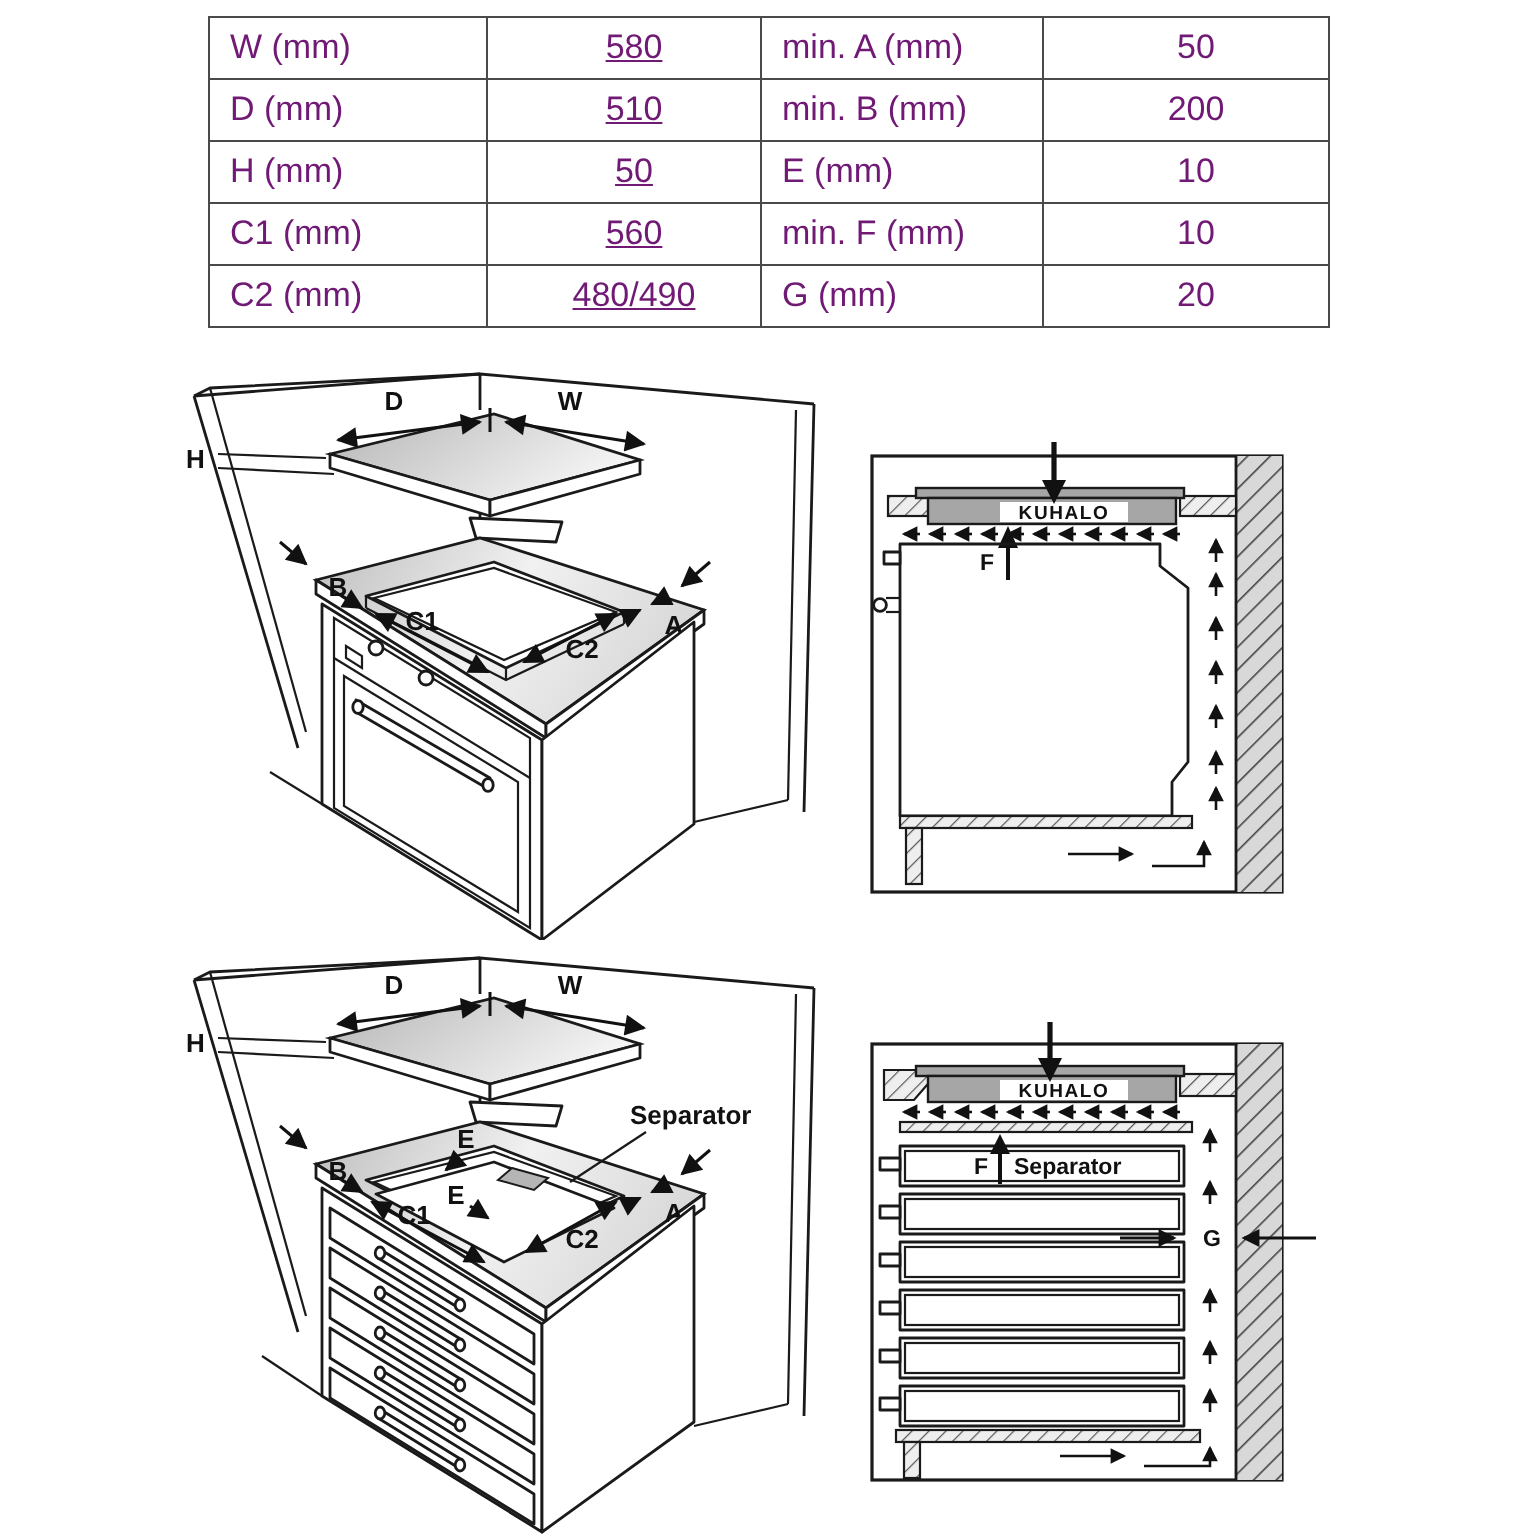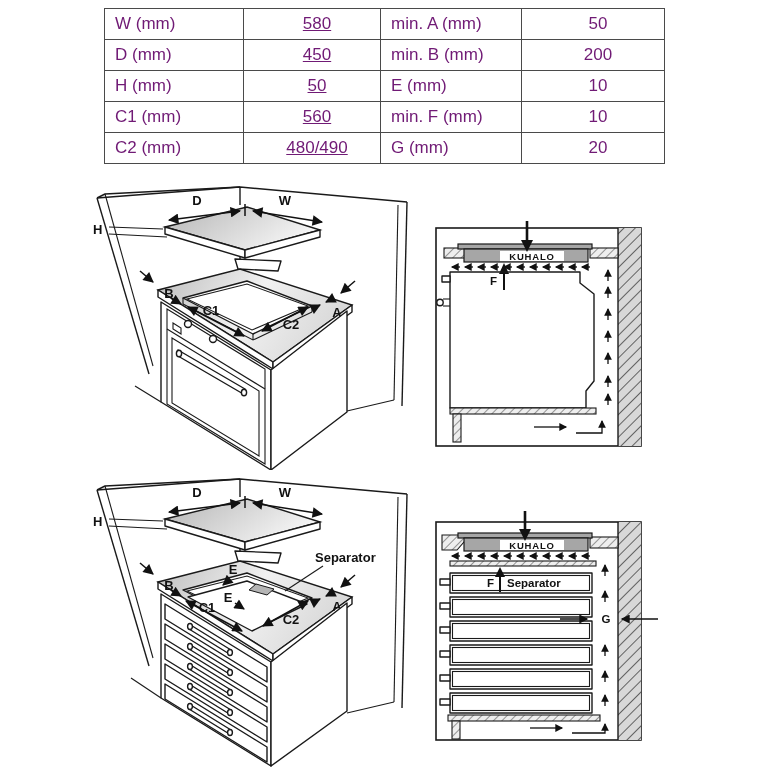--- a/index.html
+++ b/index.html
@@ -31,21 +31,21 @@
   <table class="spec">
     <tbody>
       <tr>
         <td class="lab1">W (mm)</td>
         <td class="val1">580</td>
         <td class="lab2">min. A (mm)</td>
         <td class="val2">50</td>
       </tr>
       <tr>
         <td class="lab1">D (mm)</td>
-        <td class="val1">450</td>
+        <td class="val1">510</td>
         <td class="lab2">min. B (mm)</td>
         <td class="val2">200</td>
       </tr>
       <tr>
         <td class="lab1">H (mm)</td>
         <td class="val1">50</td>
         <td class="lab2">E (mm)</td>
         <td class="val2">10</td>
       </tr>
       <tr>

